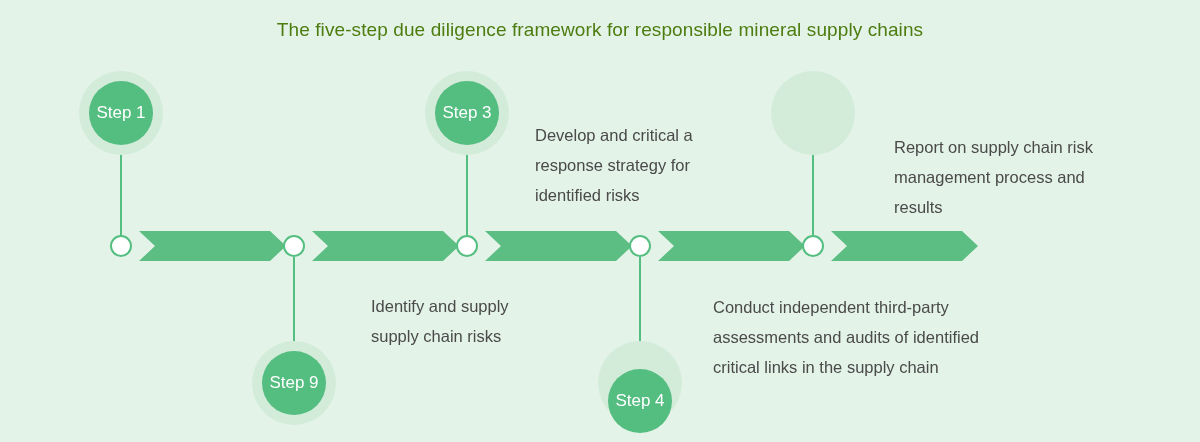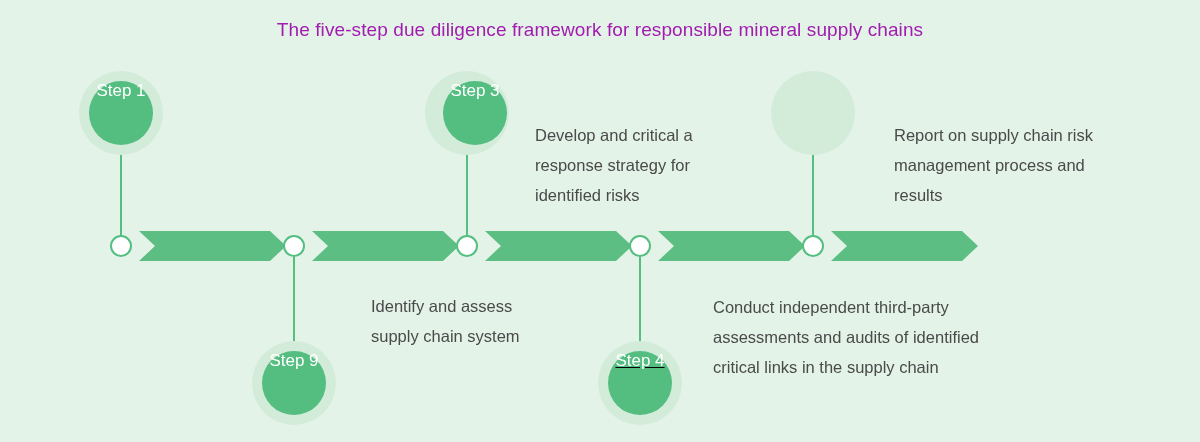--- a/index.html
+++ b/index.html
@@ -21,21 +21,21 @@
   }
 
   
   .title {
     position: absolute;
     left: 0;
     top: 19px;
     width: 1200px;
     text-align: center;
     font-size: 19px;
-    color: #a21caf;
+    color: #4d7c0f;
     letter-spacing: .1px;
     white-space: nowrap;
   }
 
   
   .rail {
     position: absolute;
     left: 0;
     top: 231px;
     width: 1200px;
@@ -77,21 +77,21 @@
     border-radius: 50%;
     background: #d3ecda;
   }
   .bubble {
     position: absolute;
     width: 64px;
     height: 64px;
     border-radius: 50%;
     background: #54bd80;
     display: flex;
-    align-items: flex-start;
+    align-items: center;
     justify-content: center;
   }
   .bubble-label {
     color: #ffffff;
     font-size: 17px;
     white-space: nowrap;
   }
 
   
   .desc {
@@ -130,30 +130,30 @@
 
   <div class="halo" style="left:79px; top:71px;"></div>
   <div class="bubble" style="left:89px; top:81px;">
     <span class="bubble-label">Step 1</span>
   </div>
 
   <div class="halo" style="left:252px; top:341px;"></div>
   <div class="bubble" style="left:262px; top:351px;">
     <span class="bubble-label">Step 9</span>
   </div>
-  <div class="desc" style="left:371px; top:291px; width:185px;">Identify and assess supply chain system</div>
+  <div class="desc" style="left:371px; top:291px; width:185px;">Identify and supply supply chain risks</div>
 
   <div class="halo" style="left:425px; top:71px;"></div>
-  <div class="bubble" style="left:435px; top:81px;margin-left:8px;">
+  <div class="bubble" style="left:435px; top:81px;">
     <span class="bubble-label">Step 3</span>
   </div>
   <div class="desc" style="left:535px; top:120px; width:210px;">Develop and critical a response strategy for identified risks</div>
 
   <div class="halo" style="left:598px; top:341px;"></div>
-  <div class="bubble" style="left:608px; top:351px;text-decoration:underline;">
+  <div class="bubble" style="left:608px; top:369px;">
     <span class="bubble-label">Step 4</span>
   </div>
   <div class="desc" style="left:713px; top:292px; width:272px;">Conduct independent third-party assessments and audits of identified critical links in the supply chain</div>
 
   <div class="halo" style="left:771px; top:71px;"></div>
-  <div class="desc" style="left:894px; top:120px; width:240px;">Report on supply chain risk management process and results</div>
+  <div class="desc" style="left:894px; top:132px; width:240px;">Report on supply chain risk management process and results</div>
 
 </div>
 
 </body></html>

